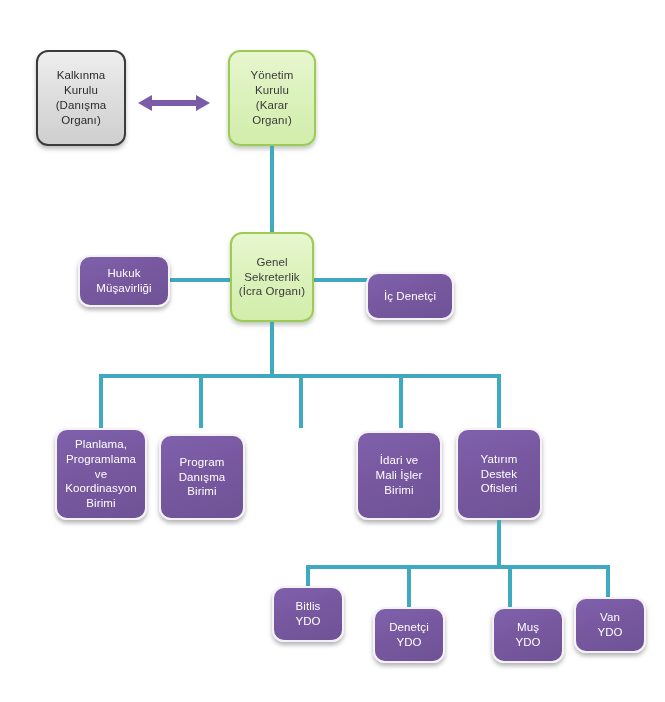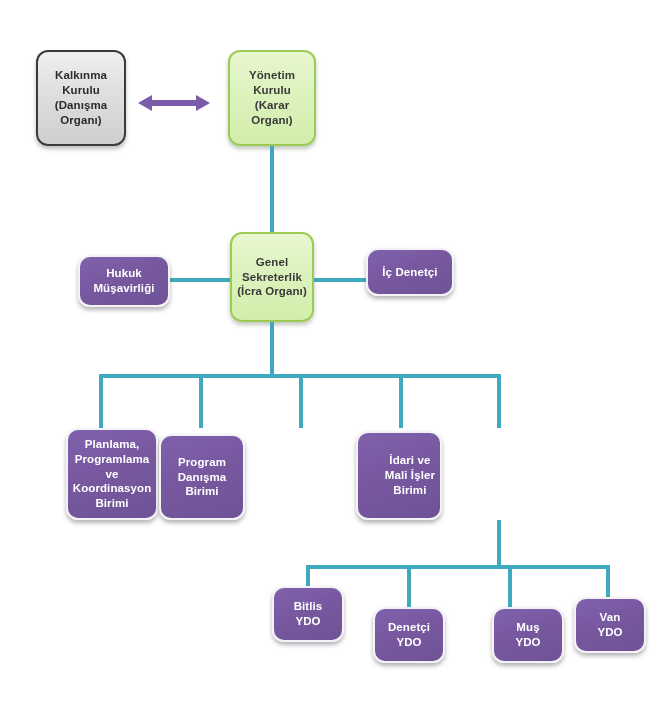--- a/index.html
+++ b/index.html
@@ -13,21 +13,20 @@
     position: relative;
     overflow: hidden;
     font-family: "Liberation Sans", sans-serif;
   }
 
   #org-chart {
     position: absolute;
     left: 0; top: 0;
     width: 665px;
     height: 702px;
-    font-weight: bold;
   }
 
   
   .conn {
     position: absolute;
     background: #3fa9bf;
   }
   .conn-v { width: 4px; }
   .conn-h { height: 4px; }
 
@@ -122,55 +121,60 @@
     <span class="label">Hukuk
 Müşavirliği</span>
   </div>
 
   <div class="node green" style="left:230px; top:232px; width:84px; height:90px;">
     <span class="label">Genel
 Sekreterlik
 (İcra Organı)</span>
   </div>
 
-  <div class="node purple" style="left:366px; top:248px; width:88px; height:48px;">
+  <div class="node purple" style="left:366px; top:272px; width:88px; height:48px;">
     <span class="label">İç Denetçi</span>
   </div>
 
   <div class="conn conn-v" style="left:270px; top:322px; height:56px;"></div>
 
   <div class="conn conn-h" style="left:99px; top:374px; width:402px;"></div>
 
   <div class="conn conn-v" style="left:99px; top:374px; height:54px;"></div>
   <div class="conn conn-v" style="left:199px; top:374px; height:54px;"></div>
   <div class="conn conn-v" style="left:299px; top:374px; height:54px;"></div>
   <div class="conn conn-v" style="left:399px; top:374px; height:54px;"></div>
   <div class="conn conn-v" style="left:497px; top:374px; height:54px;"></div>
 
-  <div class="node purple" style="left:66px; top:428px; width:92px; height:92px;">
+  <div class="node purple" style="left:55px; top:428px; width:92px; height:92px;">
     <span class="label">Planlama,
 Programlama
 ve
 Koordinasyon
 Birimi</span>
   </div>
 
   <div class="node purple" style="left:159px; top:434px; width:86px; height:86px;">
     <span class="label">Program
 Danışma
 Birimi</span>
   </div>
 
 
-  <div class="node purple" style="left:356px; top:431px; width:86px; height:89px;justify-content:flex-end;">
+  <div class="node purple" style="left:356px; top:431px; width:86px; height:89px;">
     <span class="label">İdari ve
 Mali İşler
 Birimi</span>
   </div>
 
+  <div class="node purple" style="left:456px; top:428px; width:86px; height:92px;">
+    <span class="label">Yatırım
+Destek
+Ofisleri</span>
+  </div>
 
   <div class="conn conn-v" style="left:497px; top:520px; height:47px;"></div>
 
   <div class="conn conn-h" style="left:306px; top:565px; width:304px;"></div>
 
   <div class="conn conn-v" style="left:306px; top:565px; height:43px;"></div>
   <div class="conn conn-v" style="left:407px; top:565px; height:43px;"></div>
   <div class="conn conn-v" style="left:508px; top:565px; height:43px;"></div>
   <div class="conn conn-v" style="left:606px; top:565px; height:43px;"></div>
 

